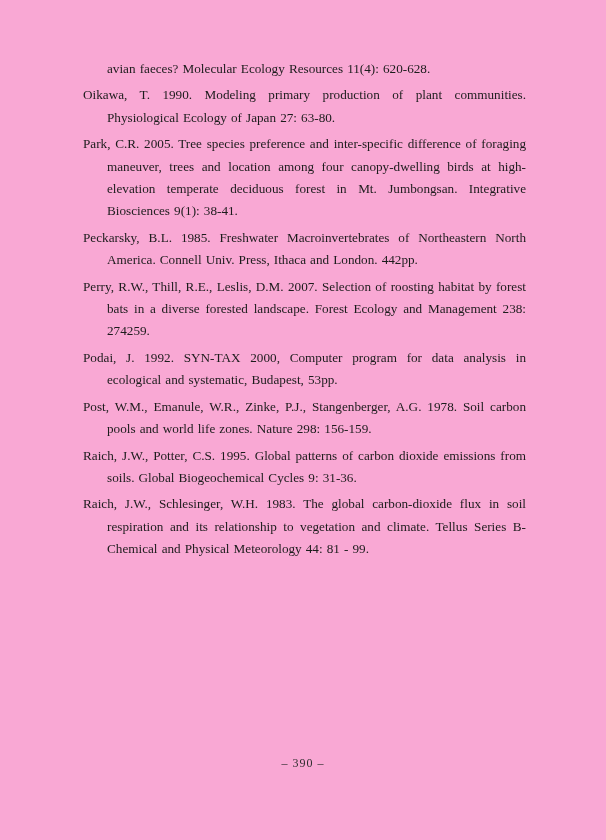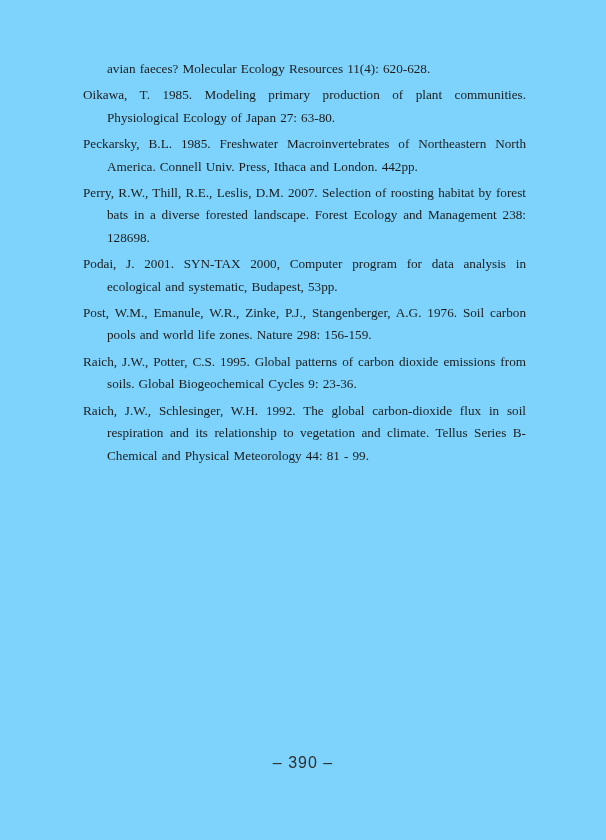--- a/index.html
+++ b/index.html
@@ -7,21 +7,21 @@
     padding: 0;
     width: 606px;
     height: 840px;
     background: #ffffff;
     overflow: hidden;
   }
   .page {
     position: relative;
     width: 606px;
     height: 840px;
-    background: #7dd3fc;
+    background: #f9a8d4;
     font-family: "Liberation Serif", "DejaVu Serif", serif;
     color: #1c1c1c;
   }
   .content {
     position: absolute;
     top: 58px;
     left: 83px;
     width: 443px;
   }
   p.ref {
@@ -35,36 +35,37 @@
   }
   p.ref.continuation {
     text-indent: 0;
   }
   .footer {
     position: absolute;
     top: 755px;
     left: 0;
     width: 606px;
     text-align: center;
-    font-family: Liberation Sans, sans-serif;
-    font-size: 16px;
+    font-family: Liberation Serif, serif;
+    font-size: 12px;
     line-height: 16px;
     color: #2e2e2e;
     letter-spacing: 1px;
   }
 </style>
 </head>
 <body>
 
 <div class="page">
   <div class="content">
       <p class="ref continuation">avian faeces? Molecular Ecology  Resources 11(4): 620-628.</p>
-      <p class="ref">Oikawa, T. 1985. Modeling primary production of plant communities. Physiological Ecology of Japan 27: 63-80.</p>
+      <p class="ref">Oikawa, T. 1990. Modeling primary production of plant communities. Physiological Ecology of Japan 27: 63-80.</p>
+      <p class="ref">Park, C.R. 2005. Tree species preference and inter-specific difference of foraging  maneuver, trees and location among four canopy-dwelling birds at  high-elevation temperate deciduous forest in Mt. Jumbongsan. Integrative  Biosciences 9(1): 38-41.</p>
       <p class="ref">Peckarsky, B.L. 1985. Freshwater Macroinvertebrates of Northeastern North America. Connell Univ. Press, Ithaca and London. 442pp.</p>
-      <p class="ref">Perry, R.W., Thill, R.E., Leslis, D.M. 2007. Selection of roosting habitat by forest bats in a diverse forested landscape. Forest Ecology and Management 238: 128698.</p>
-      <p class="ref">Podai, J. 2001. SYN-TAX 2000, Computer program for data analysis in ecological and  systematic, Budapest, 53pp.</p>
-      <p class="ref">Post, W.M., Emanule, W.R., Zinke, P.J., Stangenberger, A.G. 1976. Soil carbon pools and world life zones. Nature 298: 156-159.</p>
-      <p class="ref">Raich, J.W., Potter, C.S. 1995. Global patterns of carbon dioxide emissions from soils.  Global Biogeochemical Cycles 9: 23-36.</p>
-      <p class="ref">Raich, J.W., Schlesinger, W.H. 1992. The global carbon-dioxide flux in soil respiration and its relationship to vegetation and climate. Tellus Series B-Chemical and  Physical Meteorology 44: 81 - 99.</p>
+      <p class="ref">Perry, R.W., Thill, R.E., Leslis, D.M. 2007. Selection of roosting habitat by forest bats in a diverse forested landscape. Forest Ecology and Management 238: 274259.</p>
+      <p class="ref">Podai, J. 1992. SYN-TAX 2000, Computer program for data analysis in ecological and  systematic, Budapest, 53pp.</p>
+      <p class="ref">Post, W.M., Emanule, W.R., Zinke, P.J., Stangenberger, A.G. 1978. Soil carbon pools and world life zones. Nature 298: 156-159.</p>
+      <p class="ref">Raich, J.W., Potter, C.S. 1995. Global patterns of carbon dioxide emissions from soils.  Global Biogeochemical Cycles 9: 31-36.</p>
+      <p class="ref">Raich, J.W., Schlesinger, W.H. 1983. The global carbon-dioxide flux in soil respiration and its relationship to vegetation and climate. Tellus Series B-Chemical and  Physical Meteorology 44: 81 - 99.</p>
     </div>
 
   <div class="footer">– 390 –</div>
 </div>
 
 </body></html>

